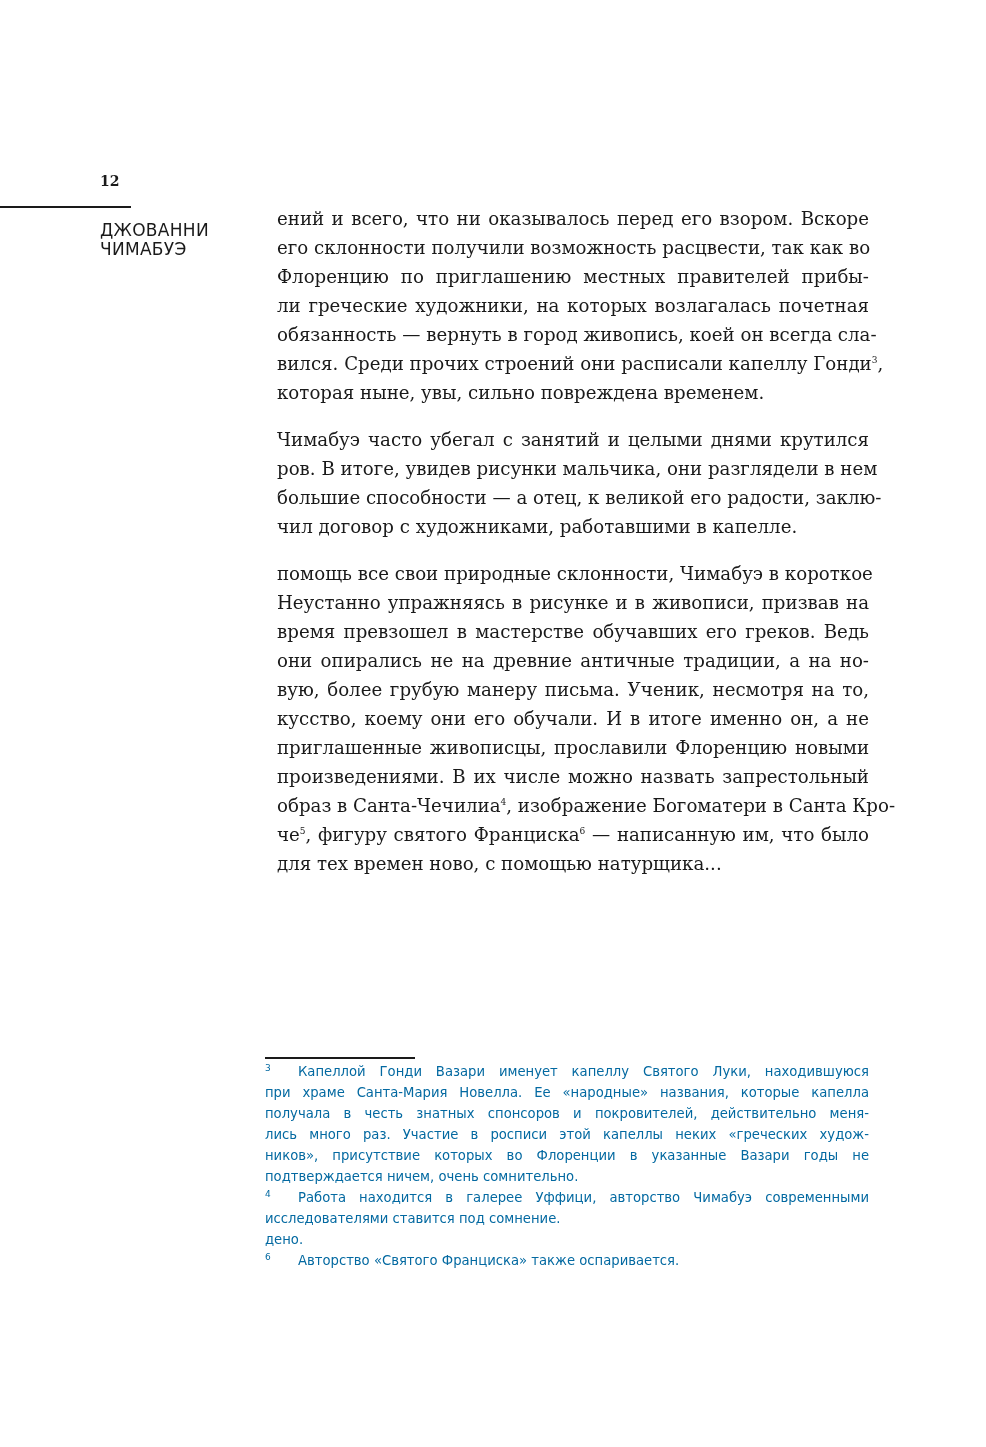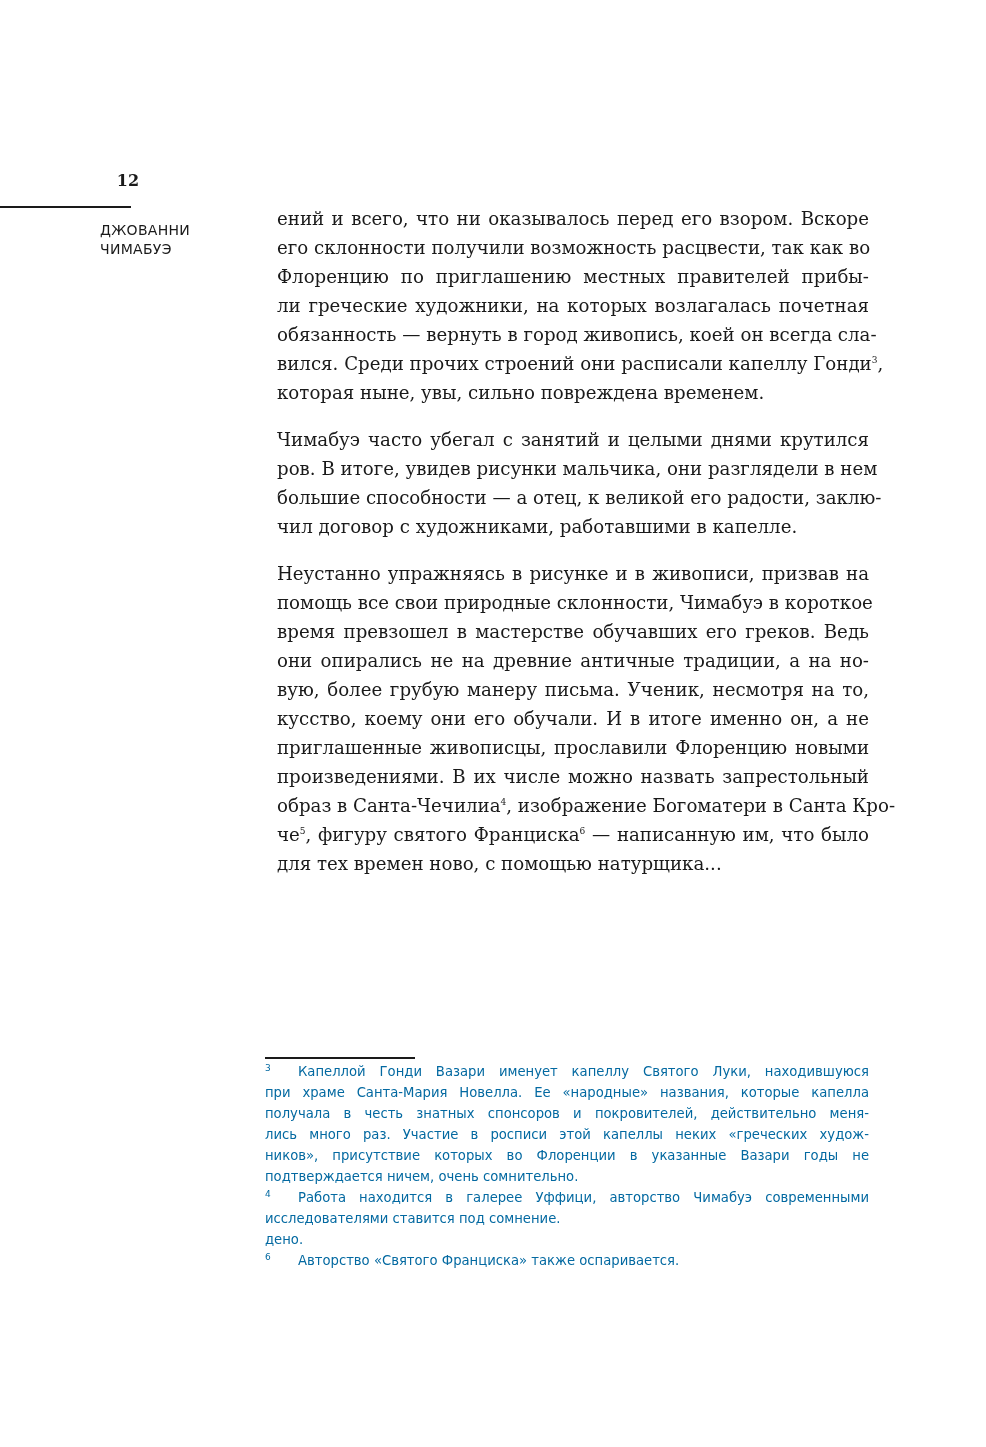--- a/index.html
+++ b/index.html
@@ -9,44 +9,44 @@
   }
   body {
     width: 986px;
     height: 1447px;
     position: relative;
     overflow: hidden;
     color: #1a1a1a;
   }
   .page-number {
     position: absolute;
-    left: 116px;
+    left: 100px;
     top: 170px;
     width: 24px;
-    text-align: center;
+    text-align: left;
     font-family: "DejaVu Serif", serif;
     font-weight: bold;
-    font-size: 16px;
+    font-size: 14px;
     line-height: 22px;
     color: #1a1a1a;
   }
   .header-rule {
     position: absolute;
     left: 0;
     top: 206px;
     width: 131px;
     height: 2px;
     background: #1a1a1a;
   }
   .running-head {
     position: absolute;
     left: 100px;
     top: 221px;
     font-family: "DejaVu Sans", sans-serif;
-    font-size: 14px;
+    font-size: 17px;
     line-height: 19px;
     letter-spacing: 0.3px;
     color: #1a1a1a;
   }
   .running-head div { white-space: nowrap; }
 
   .body-text {
     position: absolute;
     left: 265px;
     top: 204px;
@@ -132,22 +132,22 @@
   </div>
 
   <div class="para">
     <span class="line">Чимабуэ часто убегал с занятий и целыми днями крутился</span>
     <span class="line">ров. В итоге, увидев рисунки мальчика, они разглядели в нем</span>
     <span class="line">большие способности — а отец, к великой его радости, заклю-</span>
     <span class="line last">чил договор с художниками, работавшими в капелле.</span>
   </div>
 
   <div class="para">
+    <span class="line">помощь все свои природные склонности, Чимабуэ в короткое</span>
     <span class="line">Неустанно упражняясь в рисунке и в живописи, призвав на</span>
-    <span class="line">помощь все свои природные склонности, Чимабуэ в короткое</span>
     <span class="line">время превзошел в мастерстве обучавших его греков. Ведь</span>
     <span class="line">они опирались не на древние античные традиции, а на но-</span>
     <span class="line">вую, более грубую манеру письма. Ученик, несмотря на то,</span>
     <span class="line">кусство, коему они его обучали. И в итоге именно он, а не</span>
     <span class="line">приглашенные живописцы, прославили Флоренцию новыми</span>
     <span class="line">произведениями. В их числе можно назвать запрестольный</span>
     <span class="line"><span>образ в Санта-Чечилиа</span><sup class="fnref">4</sup><span>, изображение Богоматери в Санта Кро-</span></span>
     <span class="line"><span>че</span><sup class="fnref">5</sup><span>, фигуру святого Франциска</span><sup class="fnref">6</sup><span> — написанную им, что было</span></span>
     <span class="line last">для тех времен ново, с помощью натурщика...</span>
   </div>

